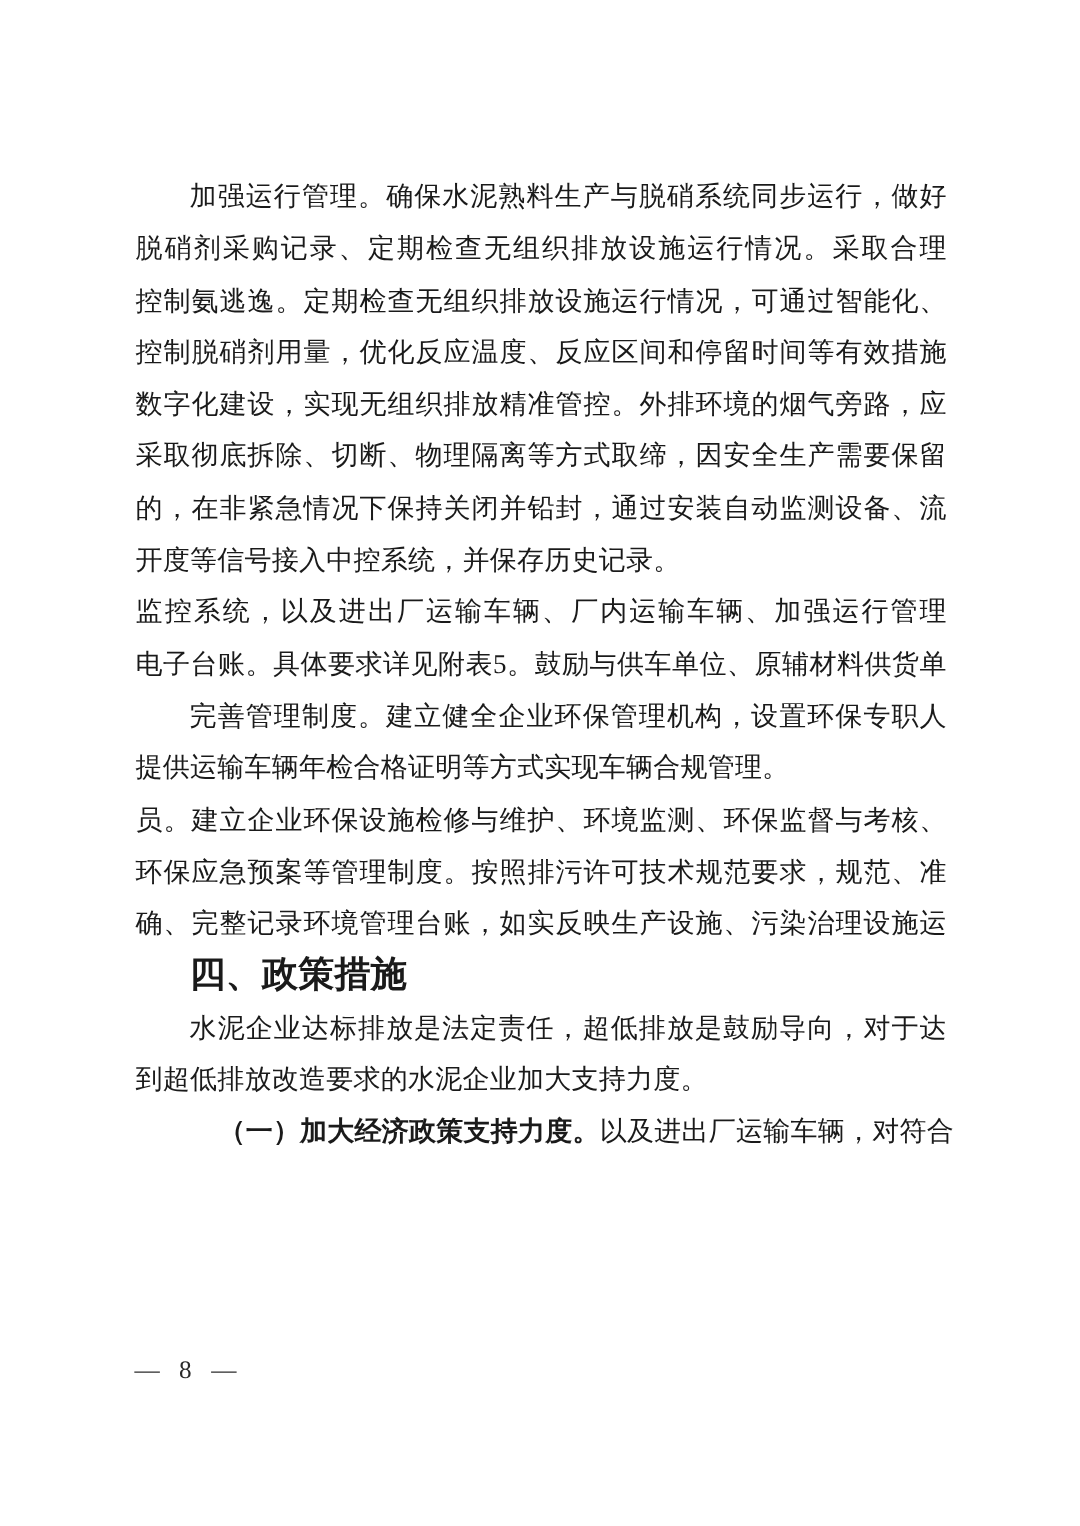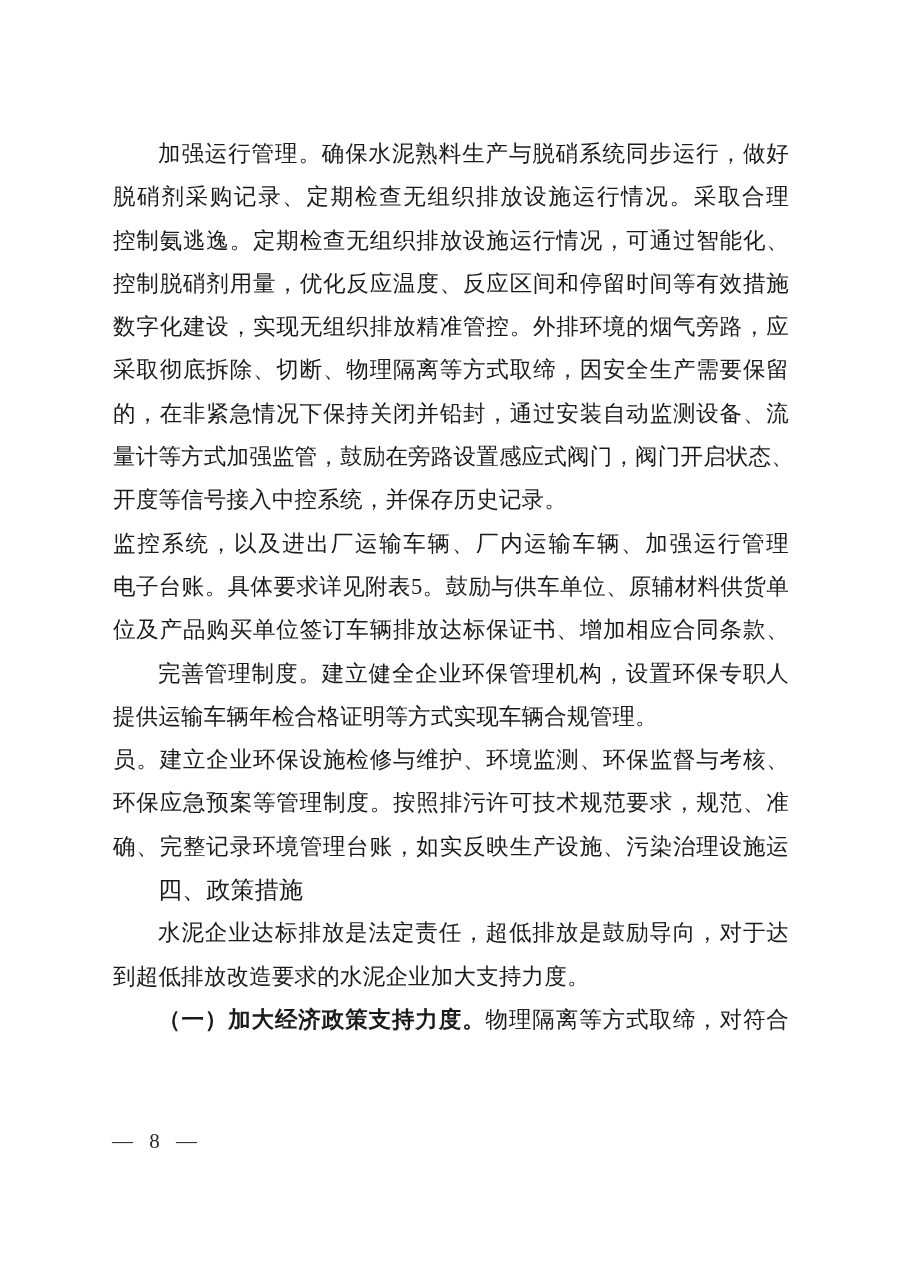--- a/index.html
+++ b/index.html
@@ -12,21 +12,21 @@
     width: 900px;
     height: 1272px;
     background: #ffffff;
     color: #1a1a1a;
     font-family: "Liberation Serif", serif;
     overflow: hidden;
   }
   .text-block {
     position: absolute;
     left: 113px;
-    top: 132px;
+    top: 142px;
     width: 676px;
   }
   .line {
     height: 43.3px;
     line-height: 43.3px;
     font-size: 22.5px;
     white-space: nowrap;
     text-align: justify;
     text-align-last: justify;
     text-justify: inter-character;
@@ -34,27 +34,28 @@
   }
   .line.last {
     text-align: right;
     text-align-last: left;
   }
   .line.indent {
     text-indent: 45px;
   }
   .line.heading {
     font-family: "Liberation Sans", sans-serif;
-    font-weight: normal;
-    font-size: 24px;
+    font-weight: bold;
+    font-size: 30px;
     text-align: left;
     text-align-last: left;
   }
   .line.mixed b {
     font-weight: bold;
+    margin-left: 24px;
   }
   .page-number {
     position: absolute;
     left: 112px;
     top: 1128px;
     font-size: 21px;
     line-height: 26px;
     color: #2a2a2a;
     font-family: "Liberation Serif", serif;
     word-spacing: 9px;
@@ -67,36 +68,34 @@
 <div class="page">
   <div class="text-block">
 
     <div class="line indent">加强运行管理。确保水泥熟料生产与脱硝系统同步运行，做好</div>
     <div class="line">脱硝剂采购记录、定期检查无组织排放设施运行情况。采取合理</div>
     <div class="line">控制氨逃逸。定期检查无组织排放设施运行情况，可通过智能化、</div>
     <div class="line">控制脱硝剂用量，优化反应温度、反应区间和停留时间等有效措施</div>
     <div class="line">数字化建设，实现无组织排放精准管控。外排环境的烟气旁路，应</div>
     <div class="line">采取彻底拆除、切断、物理隔离等方式取缔，因安全生产需要保留</div>
     <div class="line">的，在非紧急情况下保持关闭并铅封，通过安装自动监测设备、流</div>
-    <div class="line">量计等方式加强监管，鼓励在旁路设置感应式阀门，阀门开启状态、</div>
     <div class="line last">开度等信号接入中控系统，并保存历史记录。</div>
 
     <div class="line">监控系统，以及进出厂运输车辆、厂内运输车辆、加强运行管理</div>
     <div class="line">电子台账。具体要求详见附表5。鼓励与供车单位、原辅材料供货单</div>
-    <div class="line">位及产品购买单位签订车辆排放达标保证书、增加相应合同条款、</div>
     <div class="line indent">完善管理制度。建立健全企业环保管理机构，设置环保专职人</div>
 
     <div class="line last">提供运输车辆年检合格证明等方式实现车辆合规管理。</div>
     <div class="line">员。建立企业环保设施检修与维护、环境监测、环保监督与考核、</div>
     <div class="line">环保应急预案等管理制度。按照排污许可技术规范要求，规范、准</div>
     <div class="line">确、完整记录环境管理台账，如实反映生产设施、污染治理设施运</div>
 
     <div class="line heading indent">四、政策措施</div>
 
     <div class="line indent">水泥企业达标排放是法定责任，超低排放是鼓励导向，对于达</div>
     <div class="line last">到超低排放改造要求的水泥企业加大支持力度。</div>
 
-    <div class="line indent mixed"><b>（一）加大经济政策支持力度。</b><span>物理隔离等方式取缔，对符合</span></div>
+    <div class="line indent mixed"><b>（一）加大经济政策支持力度。</b><span>以及进出厂运输车辆，对符合</span></div>
 
   </div>
 
   <div class="page-number">— 8 —</div>
 </div>
 
 </body></html>

